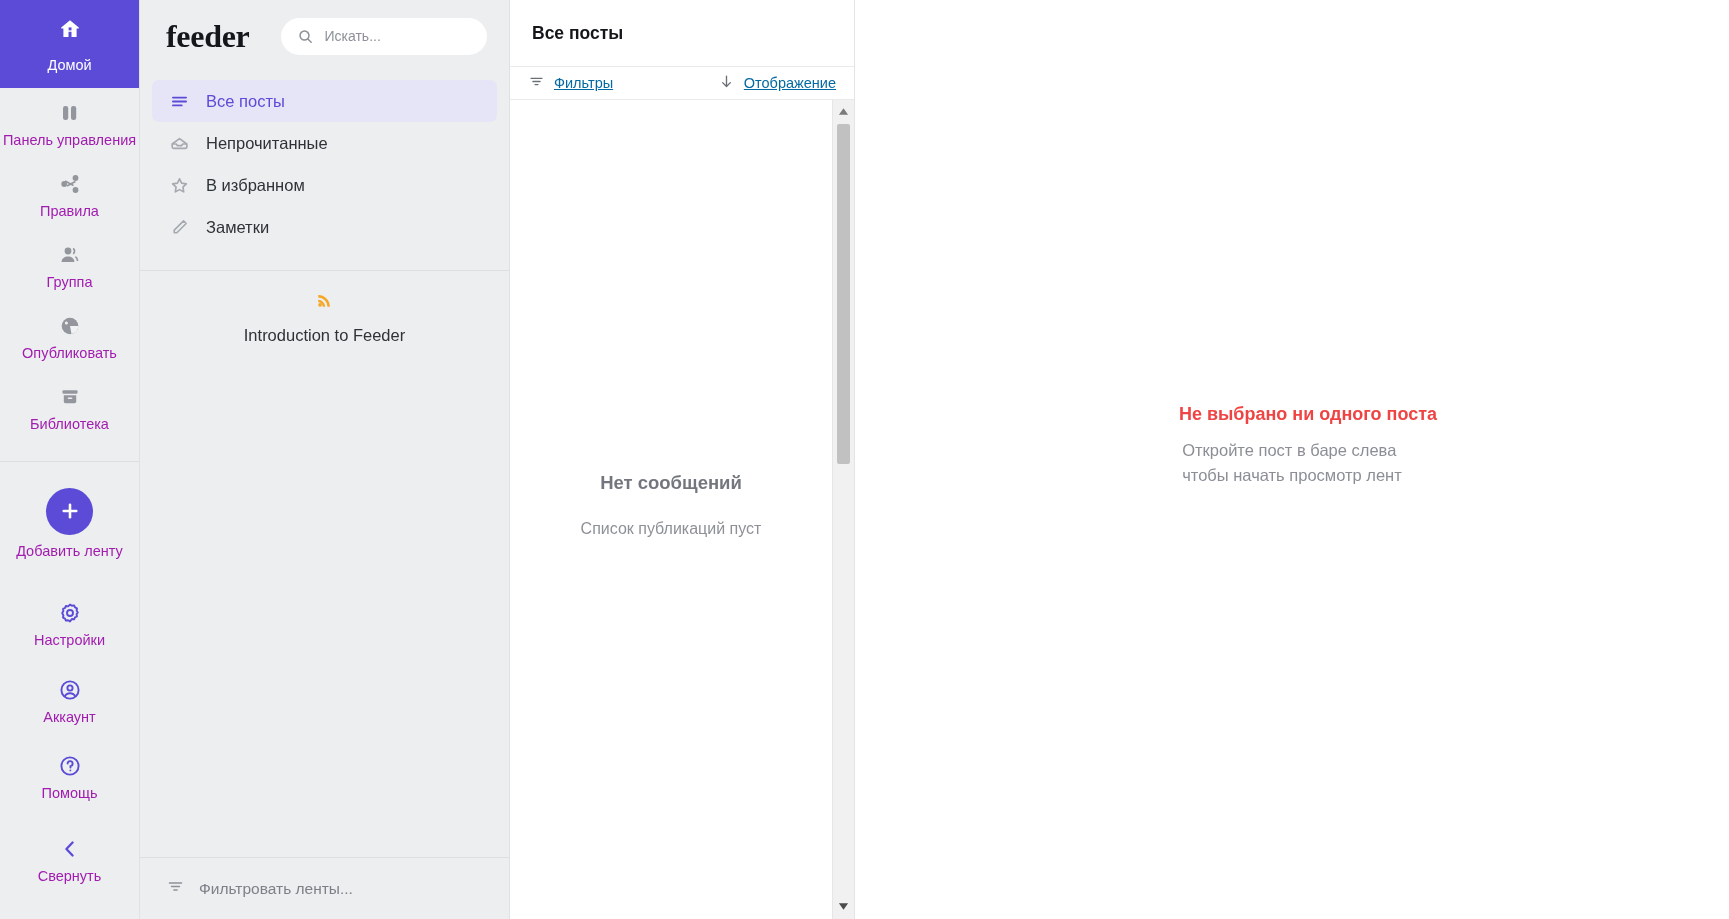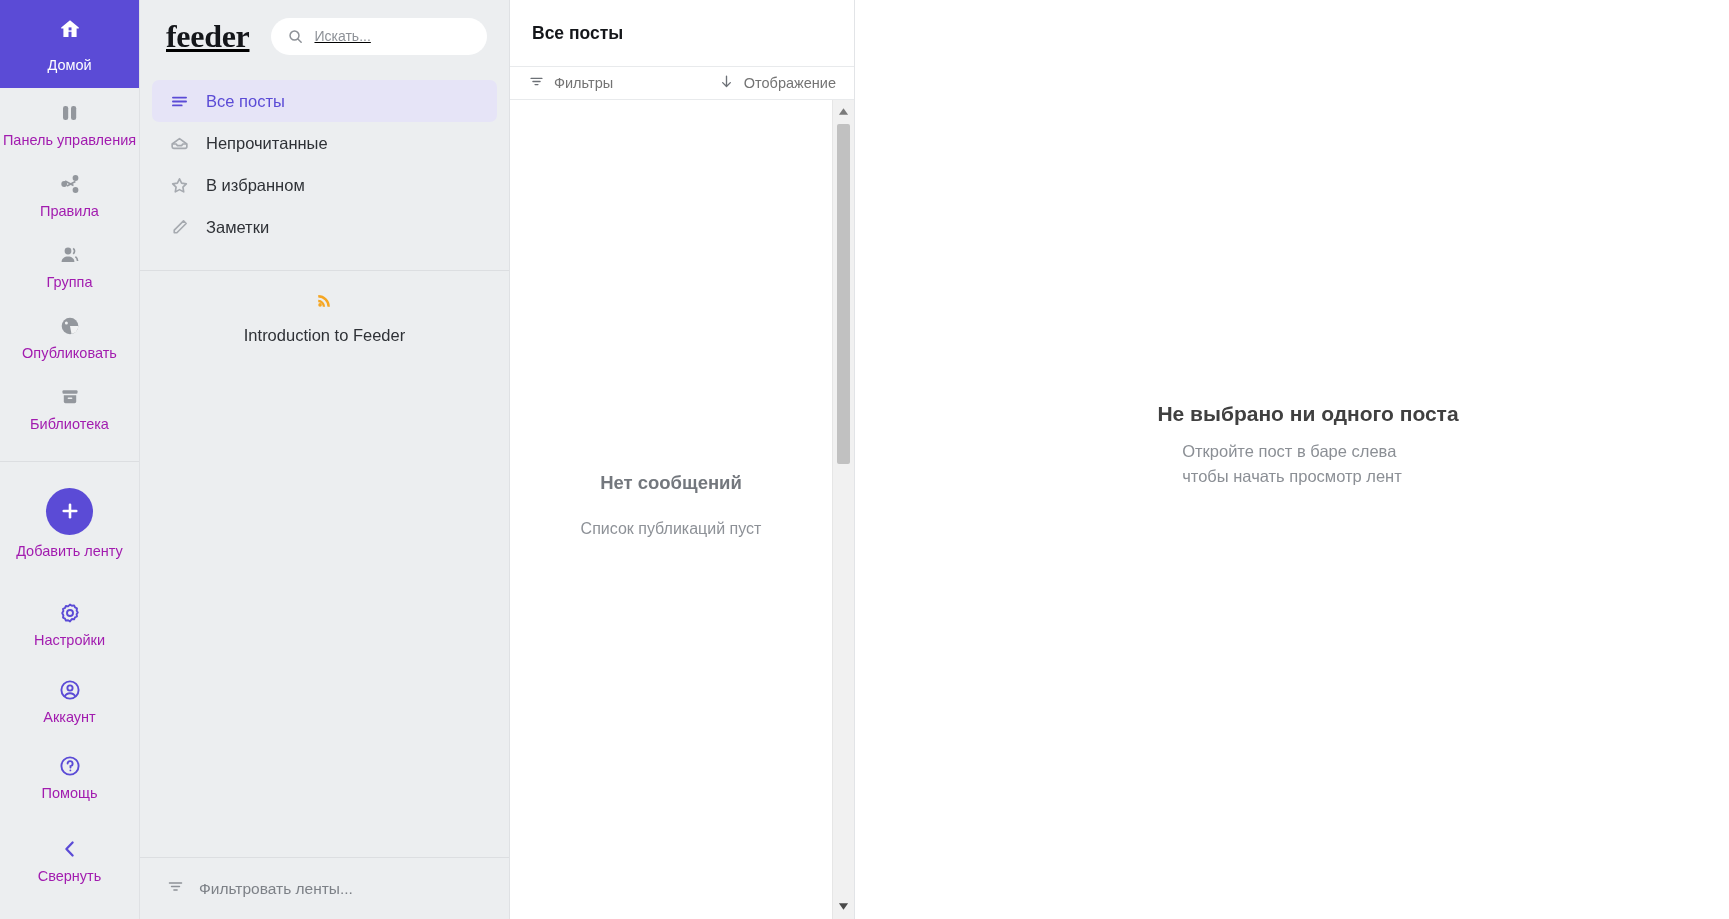--- a/index.html
+++ b/index.html
@@ -51,21 +51,21 @@
 
   
   .sidebar {
     width: 370px; flex: 0 0 370px; height: 919px;
     background: #eceef0;
     border-right: 1px solid #dfe1e4;
     display: flex; flex-direction: column;
   }
   .sb-top {
     height: 72px; display: flex; align-items: center;
-    padding: 0 22px 0 26px; gap: 14px; text-decoration: underline;
+    padding: 0 22px 0 26px; gap: 24px;
   }
   .brand {
     font-family: "Liberation Serif", serif;
     font-size: 32px; font-weight: bold; color: #14161a;
     letter-spacing: -0.3px; line-height: 1;
   }
   .search-pill {
     flex: 1 1 auto; height: 37px; background: #ffffff;
     border-radius: 19px; display: flex; align-items: center;
     padding: 0 16px; gap: 10px; margin-left: 8px;
@@ -118,21 +118,21 @@
     height: 67px; display: flex; align-items: center;
     padding: 0 22px; border-bottom: 1px solid #e8eaec;
   }
   .lc-title { font-size: 17.5px; font-weight: bold; color: #14161a; }
   .lc-toolbar {
     height: 33px; display: flex; align-items: center;
     justify-content: space-between; padding: 0 18px;
     border-bottom: 1px solid #e8eaec;
   }
   .tb-btn { display: flex; align-items: center; gap: 9px; cursor: pointer; }
-  .tb-btn .tb-label { font-size: 14.5px; color: #737373; }
+  .tb-btn .tb-label { font-size: 14.5px; color: #0369a1; text-decoration: underline; }
   .lc-body {
     flex: 1 1 auto; display: flex; flex-direction: column;
     align-items: center; justify-content: center;
     padding-bottom: 10px; padding-right: 22px;
   }
   .empty-title { font-size: 18.5px; font-weight: bold; color: #73777d; margin-bottom: 26px; }
   .empty-sub { font-size: 16px; color: #8d9197; }
 
   
   .scrollbar {
@@ -147,21 +147,21 @@
     width: 13px; height: 340px; background: #c1c1c1;
     border-radius: 2px; margin-top: 4px; cursor: pointer;
   }
 
   
   .reader {
     flex: 1 1 auto; height: 919px; background: #ffffff;
     display: flex; flex-direction: column; align-items: center;
     justify-content: center; padding-bottom: 28px;
   }
-  .rd-title { font-size: 21px; font-weight: bold; color: #404040; margin-bottom: 13px; margin-left: 32px; }
+  .rd-title { font-size: 18px; font-weight: bold; color: #ef4444; margin-bottom: 13px; margin-left: 32px; }
   .rd-sub { font-size: 16.5px; color: #8b8f95; line-height: 1.5; text-align: left; }
 </style>
 </head>
 <body>
 
 <div class="app">
 
   <div class="rail">
 
     <div class="rail-item home">

